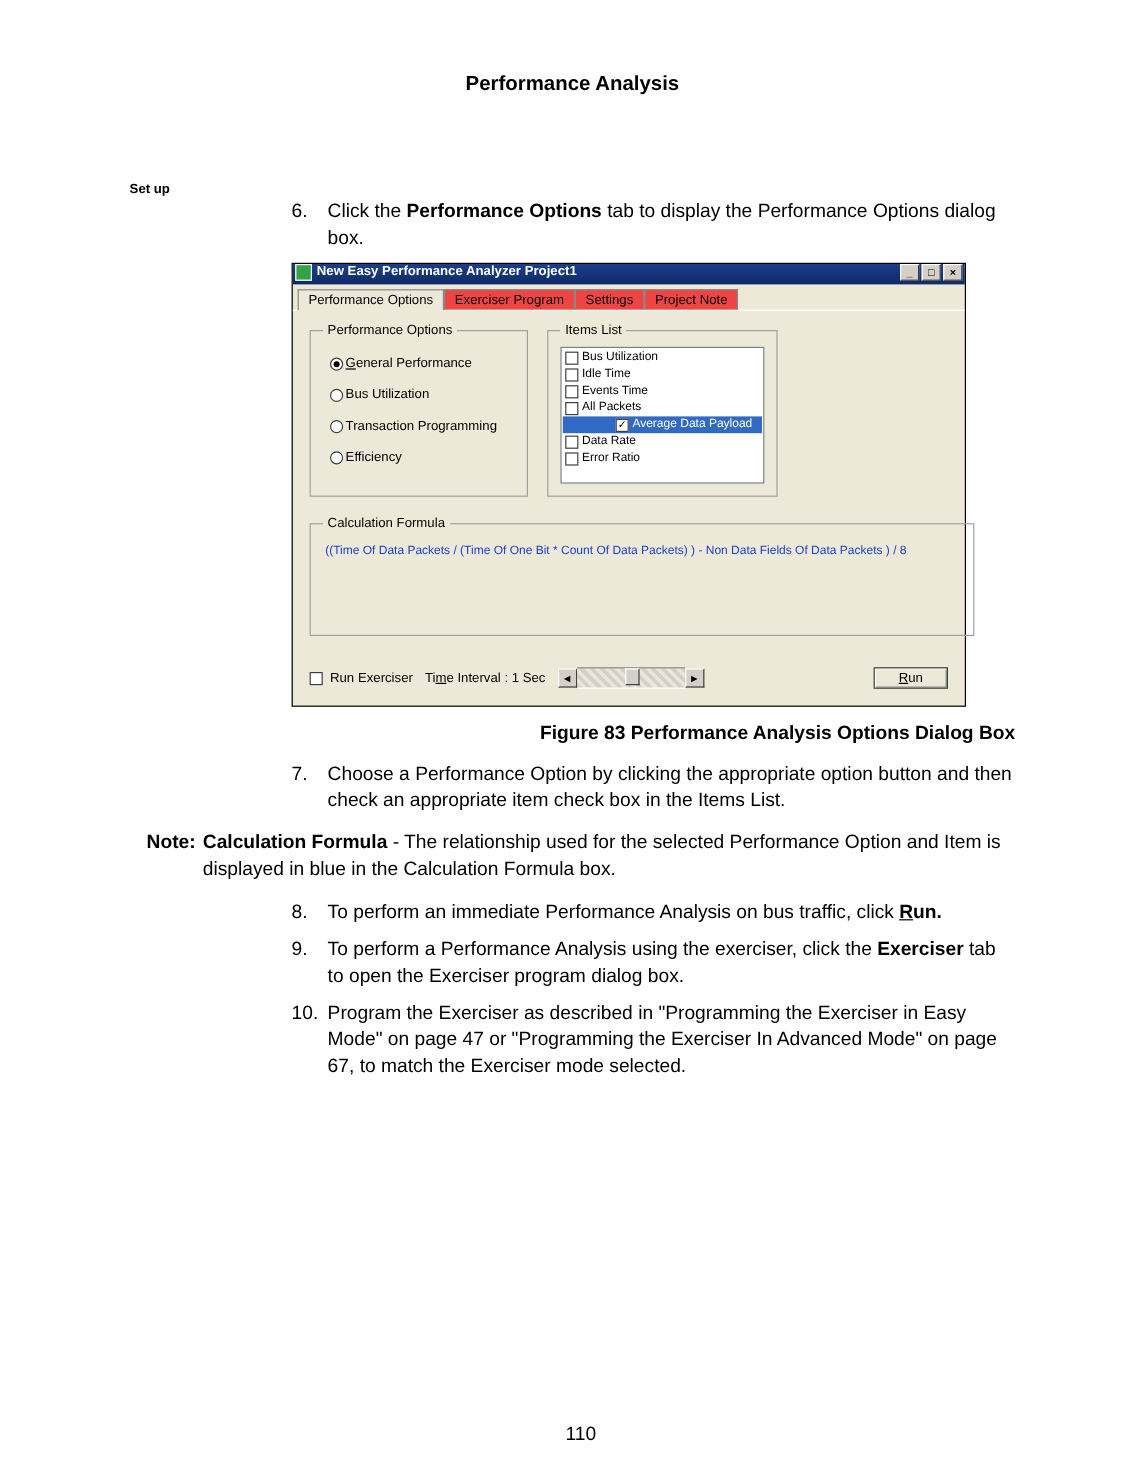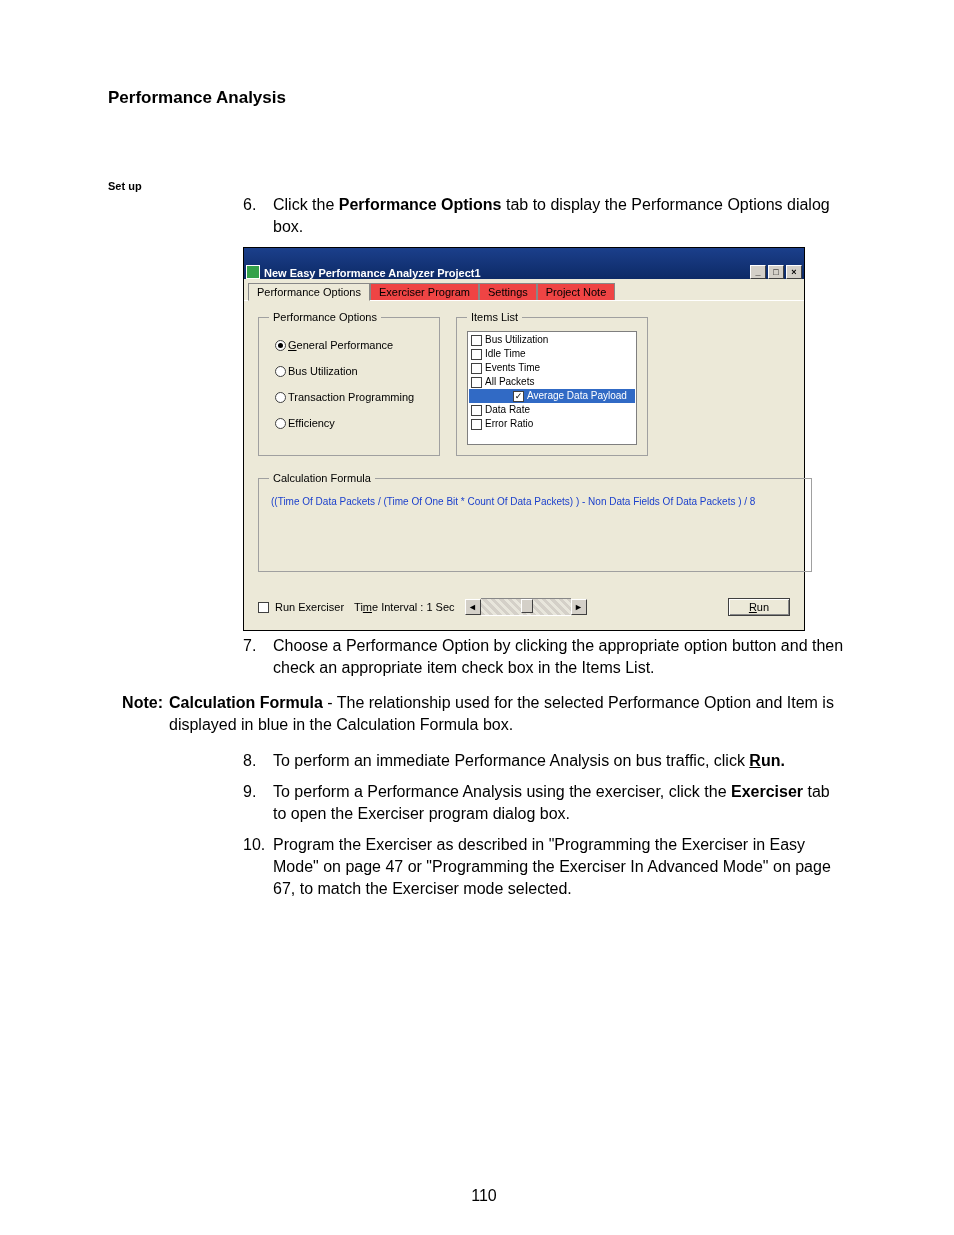--- a/index.html
+++ b/index.html
@@ -11,25 +11,24 @@
   }
   .page {
     width: 954px;
     min-height: 1235px;
     margin: 0 auto;
     padding: 60px 108px 40px 108px;
     box-sizing: border-box;
     position: relative;
   }
   .running-head {
-    text-align: left;
+    text-align: center;
     font-weight: bold;
     font-size: 17px;
     margin-bottom: 68px;
-    margin-top: 28px;
   }
   .setup-row { }
   .setup-label {
     font-weight: bold;
     font-size: 11px;
   }
   .content-indent {
     margin-left: 135px;
   }
   ol.steps {
@@ -83,23 +82,23 @@
     border: 1px solid #000;
     background: #ece9d8;
     font-family: Tahoma, Arial, sans-serif;
     font-size: 11px;
     margin-top: 8px;
     margin-bottom: 4px;
   }
   .titlebar {
     background: linear-gradient(#1b3f8b, #0d2a66);
     color: #fff;
-    height: 31px;
-    display: flex;
-    align-items: flex-end;
+    height: 17px;
+    display: flex;
+    align-items: flex-start;
     padding: 0 2px;
     font-size: 11px;
     font-weight: bold;
   }
   .titlebar .ticon {
     width: 14px; height: 14px;
     background: #35a24a;
     margin-right: 4px;
     border: 1px solid #fff;
     box-sizing: border-box;
@@ -401,20 +400,21 @@
             <span class="sbtn">►</span>
           </div>
           <span style="flex:1"></span>
           <div class="runbtn">
             <span class="ul">R</span><span>un</span>
           </div>
         </div>
       </div>
     </div>
 
+    <div class="figure-caption">Figure  83   Performance Analysis Options Dialog Box</div>
 
     <ol class="steps">
       <li>
         <span class="num">7.</span>
         <span>Choose a Performance Option by clicking the appropriate option button and then check an appropriate item check box in the Items List.</span>
       </li>
     </ol>
   </div>
 
   <div class="note-row">

